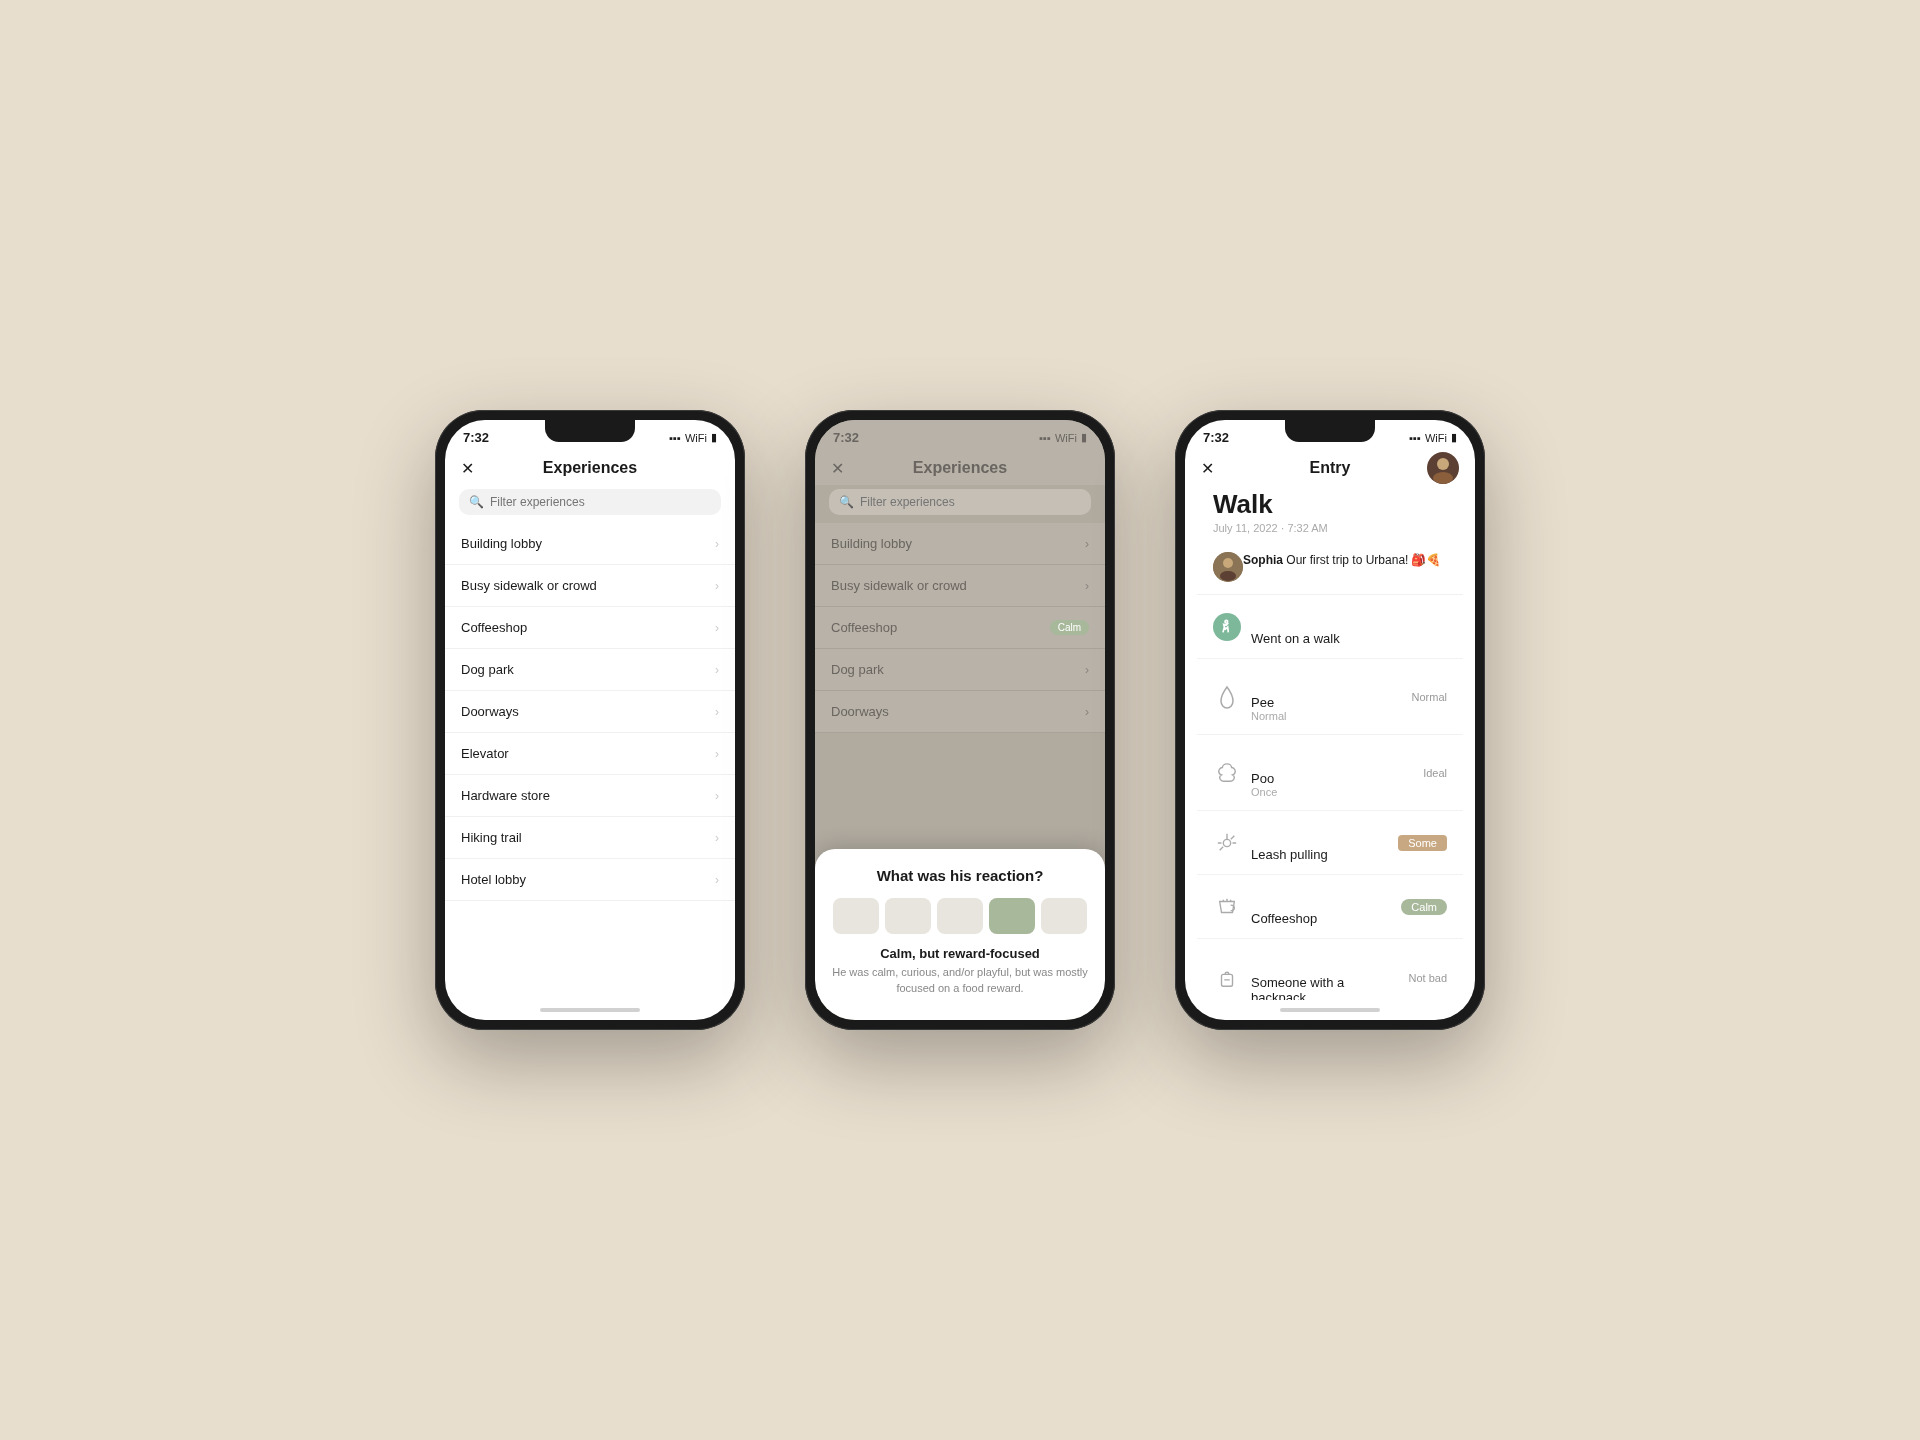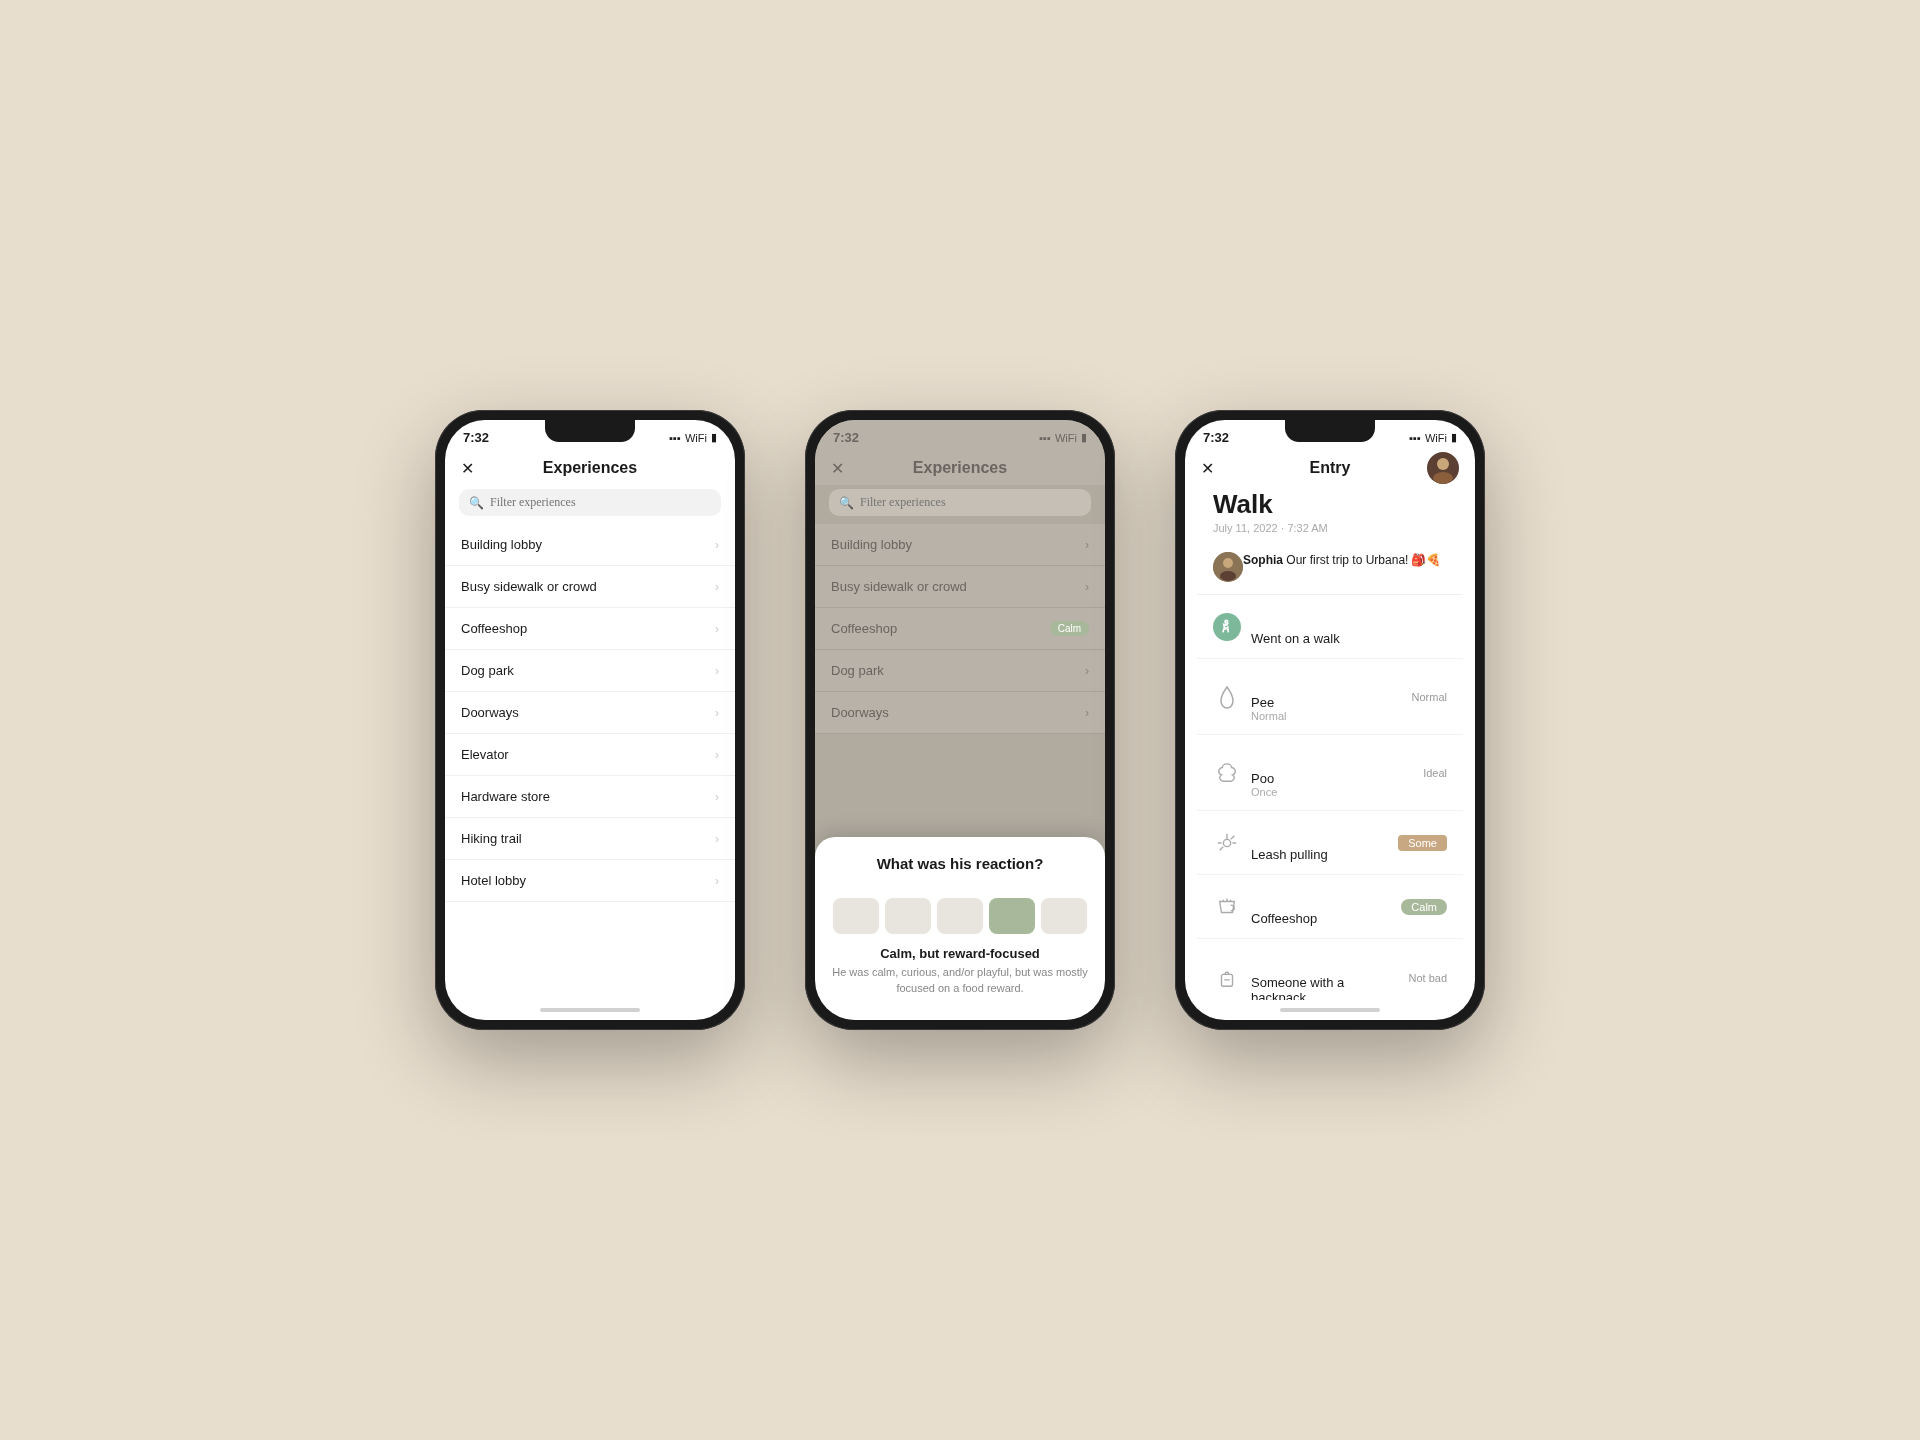--- a/index.html
+++ b/index.html
@@ -117,21 +117,20 @@
       color: #aaa;
       font-size: 12px;
     }
     .search-bar input {
       border: none;
       background: transparent;
       font-size: 12px;
       color: #999;
       outline: none;
       width: 100%;
-      font-family: Liberation Serif, serif;
     }
 
     
     .list-container {
       flex: 1;
       overflow: hidden;
     }
     .list-item {
       display: flex;
       align-items: center;
@@ -180,21 +179,21 @@
       border-radius: 20px 20px 40px 40px;
       padding: 18px 16px 24px;
       box-shadow: 0 -4px 20px rgba(0,0,0,0.15);
       z-index: 10;
     }
     .modal-title {
       font-size: 15px;
       font-weight: 600;
       color: #1a1a1a;
       text-align: center;
-      margin-bottom: 26px;
+      margin-bottom: 14px;
     }
     .reaction-options {
       display: flex;
       gap: 6px;
       justify-content: center;
       margin-bottom: 12px;
     }
     .reaction-option {
       width: 46px;
       height: 36px;

